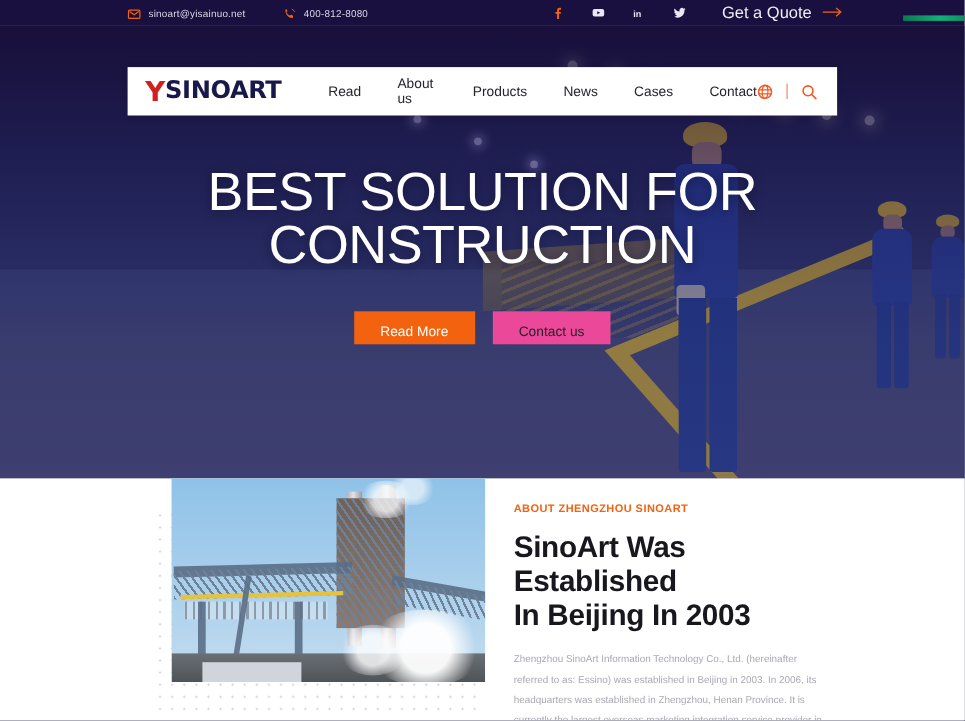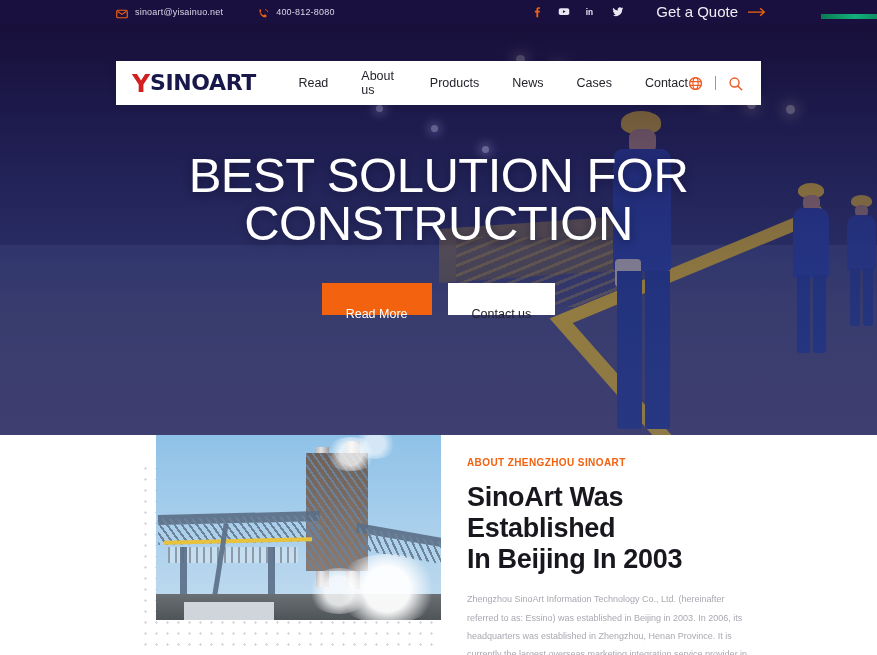--- a/index.html
+++ b/index.html
@@ -22,21 +22,21 @@
   }
   .topbar-inner {
     width:877px; height:23px;
     display:flex; align-items:center;
     padding:0 0 0 116px;
   }
   .tb-item { display:flex; align-items:center; gap:7px; margin-right:34px; }
   .tb-item span.txt { color:#d9d6e6; font-size:9px; letter-spacing:.2px; }
   .tb-ico { width:12px; height:12px; display:block; }
   .tb-right { margin-left:auto; display:flex; align-items:center; padding-right:108px; }
-  .social { display:flex; align-items:center; gap:15px; margin-right:32px; }
+  .social { display:flex; align-items:center; gap:25px; margin-right:32px; }
   .social-ico { width:12px; height:12px; display:flex; align-items:center; justify-content:center; cursor:pointer; }
   .quote { display:flex; align-items:center; gap:9px; cursor:pointer; }
   .quote .txt { color:#efeef4; font-size:15px; }
   .greenbar {
     position:absolute; right:0; top:14px; width:56px; height:5px;
     background:linear-gradient(90deg,#0b7a52,#12b07a 60%,#0e8f63);
     z-index:45;
   }
 
   
@@ -102,24 +102,24 @@
   }
   .hero-title {
     color:#fff; font-size:49px; line-height:.98; font-weight:400;
     letter-spacing:-.5px; text-align:center; text-transform:uppercase;
     text-shadow:0 2px 10px rgba(10,8,30,.45);
   }
   .hero-title .l2 { display:block; }
   .hero-btns { display:flex; gap:16px; margin-top:36px; }
   .btn {
     font-size:12.5px; border:none; cursor:pointer;
-    padding:16px 24px; height:30px; line-height:30px;
+    padding:3px 24px; height:30px; line-height:30px;
   }
   .btn-primary { background:#f2620f; color:#fff; min-width:94px; }
-  .btn-ghost { background:#ffffff; color:#23232c; min-width:94px; }
+  .btn-ghost { background:#ec4899; color:#23232c; min-width:94px; }
 
   
   .navwrap {
     position:absolute; top:38px; left:116px; width:645px; height:44px;
     background:#fff; z-index:30;
     display:flex; align-items:center;
     box-shadow:0 1px 6px rgba(0,0,0,.12);
   }
   .logo { display:flex; align-items:center; padding-left:16px; width:180px; }
   .logo-y { color:#d21f1f; font-size:25px; font-weight:700; line-height:1;

